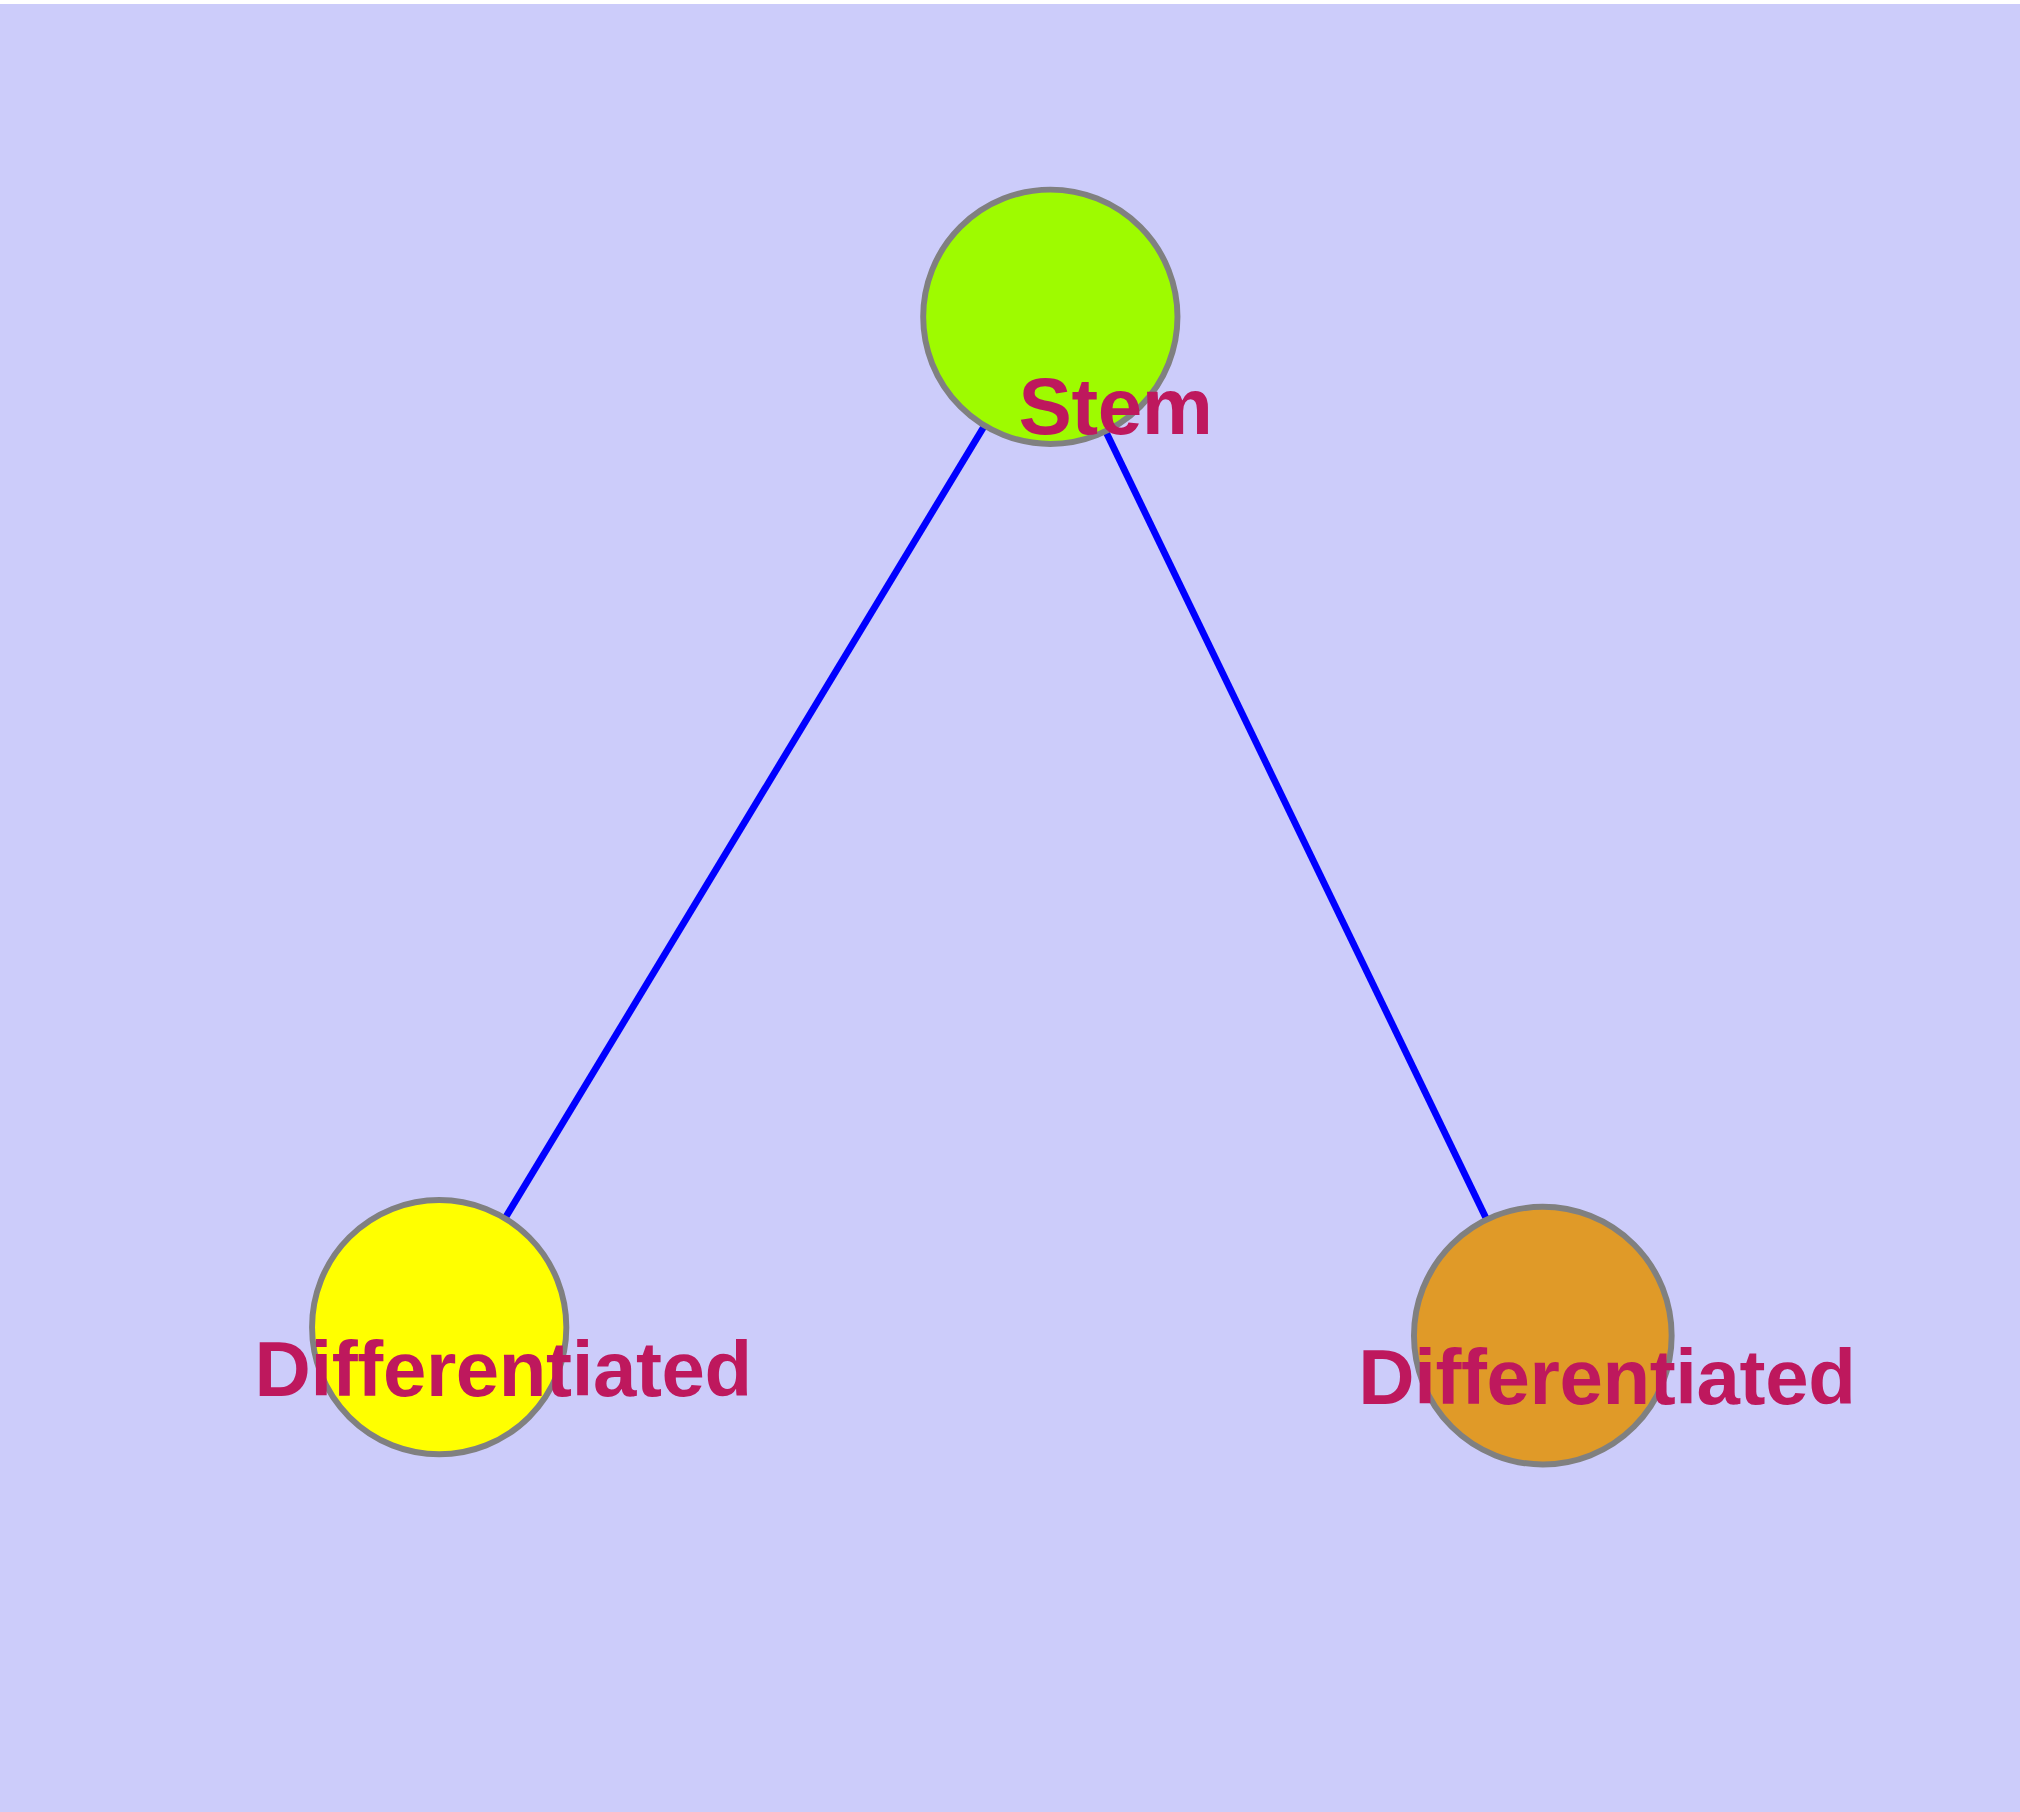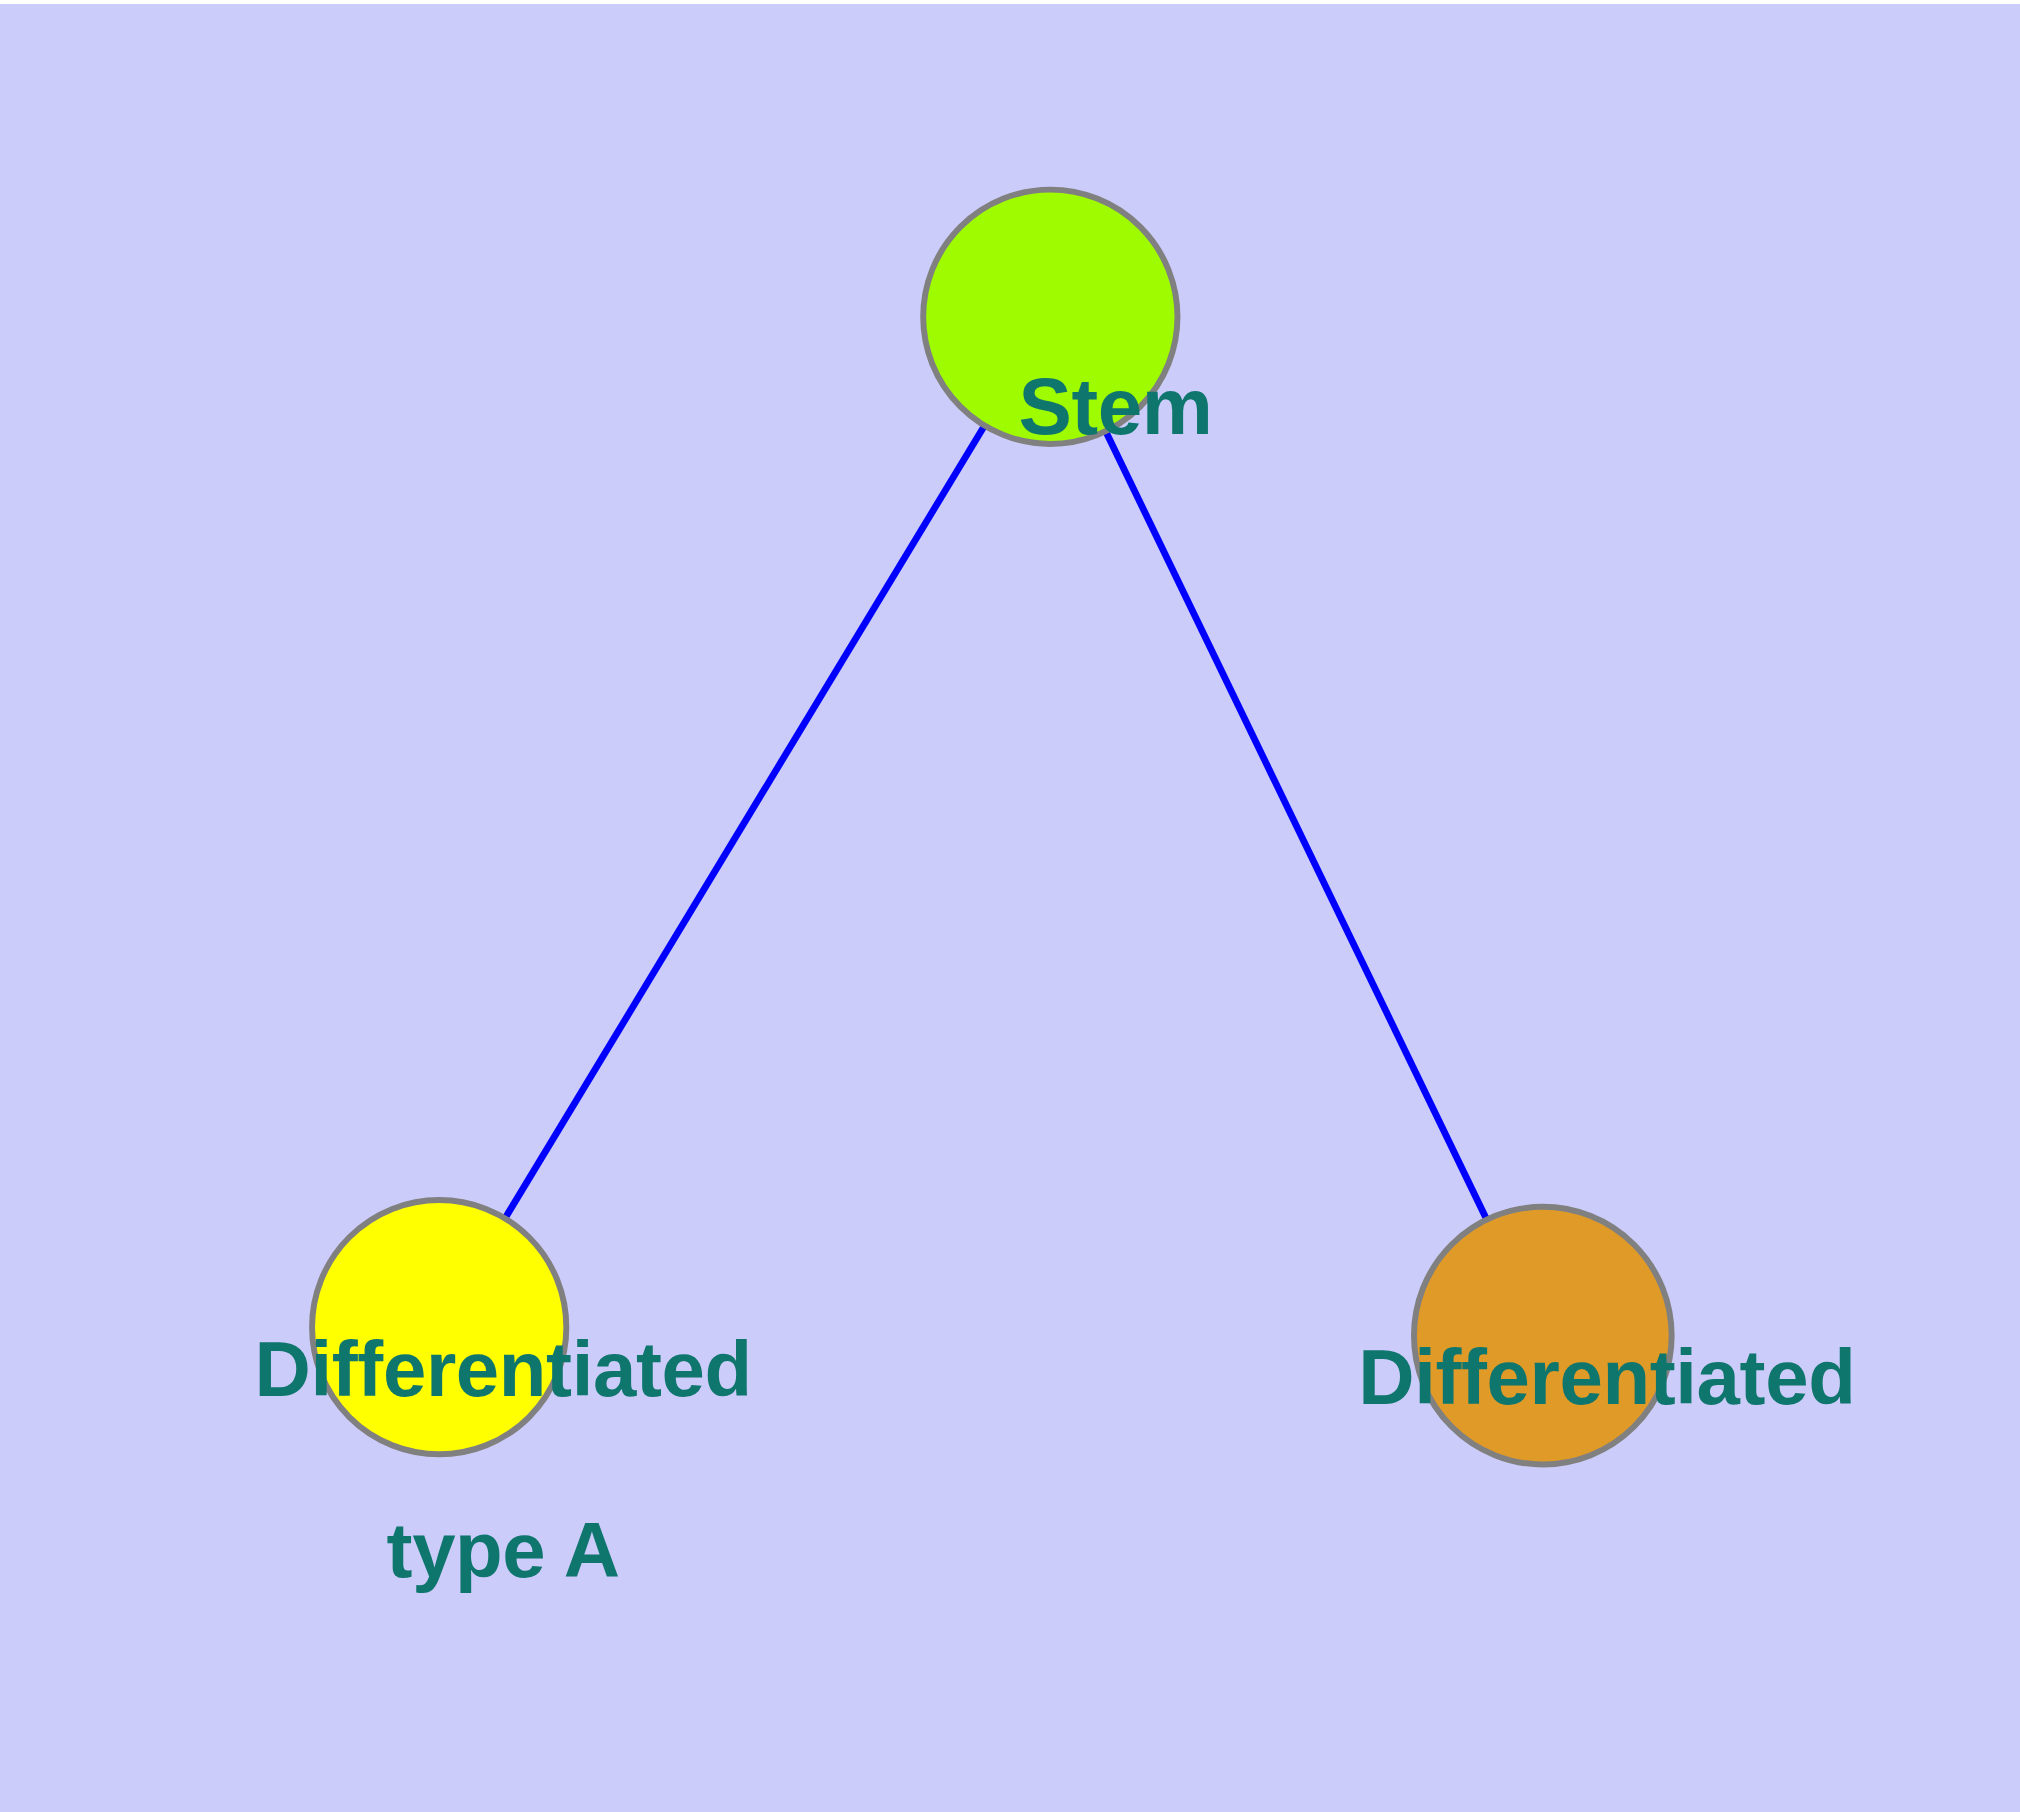--- a/index.html
+++ b/index.html
@@ -28,21 +28,21 @@
     position: absolute;
     left: 0;
     top: 0;
     width: 2021px;
     height: 1808px;
     display: block;
   }
   .node-label {
     position: absolute;
     text-align: center;
-    color: #0f766e;
+    color: #be185d;
     font-weight: bold;
     line-height: 1.16;
     white-space: pre;
     pointer-events: none;
     letter-spacing: -0.4px;
   }
 </style>
 </head>
 <body>
 
@@ -62,21 +62,20 @@
         <circle cx="1820" cy="1571" r="152" fill="#e09a28" stroke="#808080" stroke-width="7"></circle>
       </g>
     </svg>
 
     <div class="node-label" style="left:626px; top:264px; width:848px; font-size:80px;">
       <span>Stem</span>
     </div>
 
     <div class="node-label" style="left:15.3px; top:1229px; width:848px; font-size:78px;">
       <span>Differentiated</span><br>
-      <span>type A</span>
     </div>
 
     <div class="node-label" style="left:1119px; top:1237px; width:848px; font-size:78px;">
       <span>Differentiated</span><br>
     </div>
 
   </div>
 </div>
 
 

